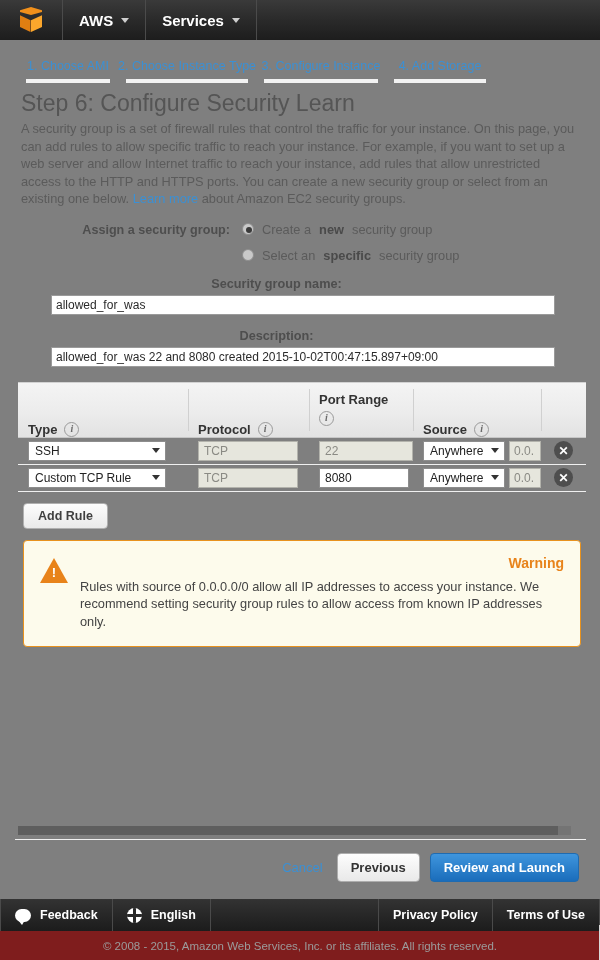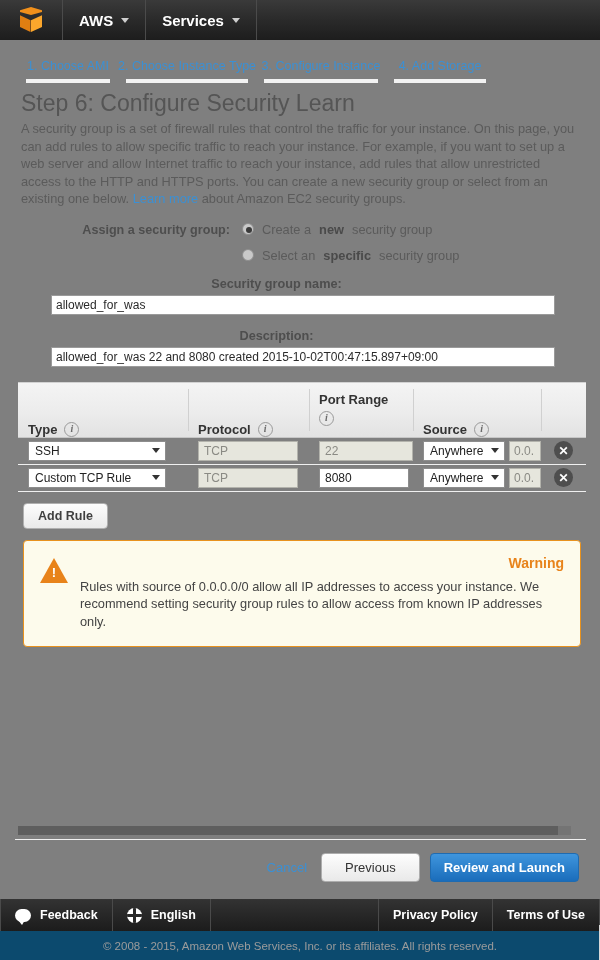--- a/index.html
+++ b/index.html
@@ -222,23 +222,23 @@
   }
 
   
   .actions {
     position: absolute; left: 0; top: 846px; width: 586px; height: 42px;
     display: flex; align-items: center; justify-content: flex-end; gap: 10px;
     padding-right: 7px;
   }
   .cancel-link { color: #3b90d4; font-size: 13px; padding-right: 4px; }
   .btn-prev {
-    height: 29px; padding: 0 23px; border-radius: 4px; border: 1px solid #adadad;
+    height: 29px; padding: 0 13px; border-radius: 4px; border: 1px solid #adadad;
     background: linear-gradient(to bottom, #fdfdfd 0%, #e9e9e9 100%);
-    font-size: 13px; font-weight: normal; color: #333;
+    font-size: 13px; font-weight: bold; color: #333;
     display: flex; align-items: center;
   }
   .btn-review {
     height: 29px; padding: 0 13px; border-radius: 4px; border: 1px solid #1f6bb0;
     background: linear-gradient(to bottom, #3f95dd 0%, #1a6dbb 100%);
     font-size: 13px; font-weight: bold; color: #fff;
     display: flex; align-items: center;
   }
 
   
@@ -270,21 +270,21 @@
     content: ""; position: absolute; left: 6px; top: 0; width: 3px; height: 15px;
     background: #2a2a2a;
   }
   .globe-ico::after {
     content: ""; position: absolute; left: 0; top: 6px; width: 15px; height: 3px;
     background: #2a2a2a;
   }
   .copyright {
     position: absolute; left: 0; top: 931px; width: 600px; height: 29px;
     display: flex; align-items: center; justify-content: center;
-    color: #9b9b9b; font-size: 11.5px; background: #0c4a6e;
+    color: #9b9b9b; font-size: 11.5px; background: #7f1d1d;
   }
   .right-edge {
     position: absolute; right: 0; top: 925px; width: 1px; height: 35px; background: #d9d9d9;
   }
 </style>
 </head>
 <body>
 
 <div class="page">
 

